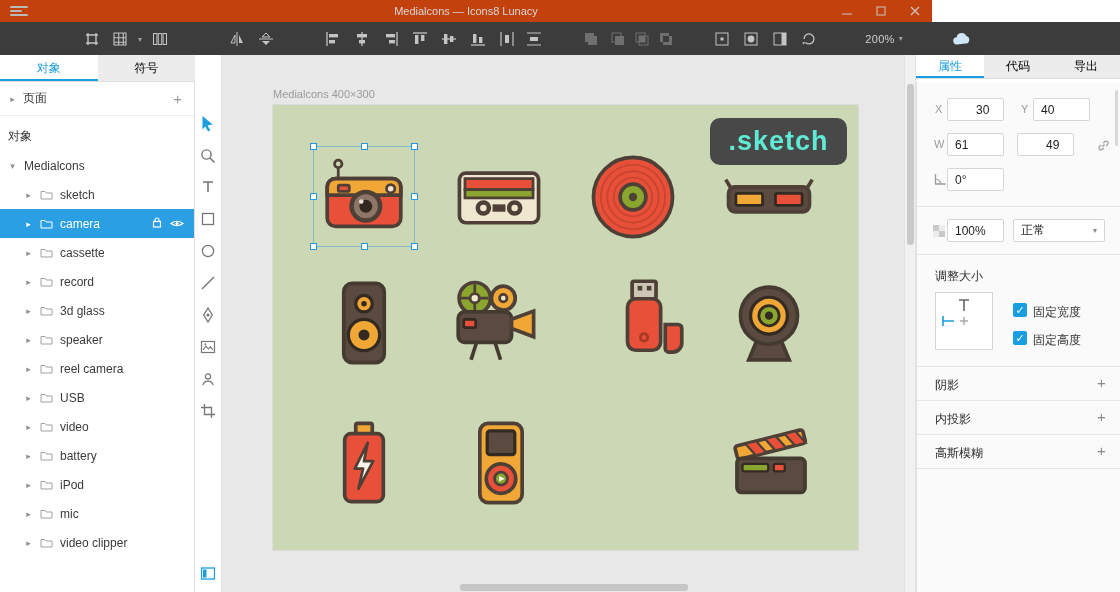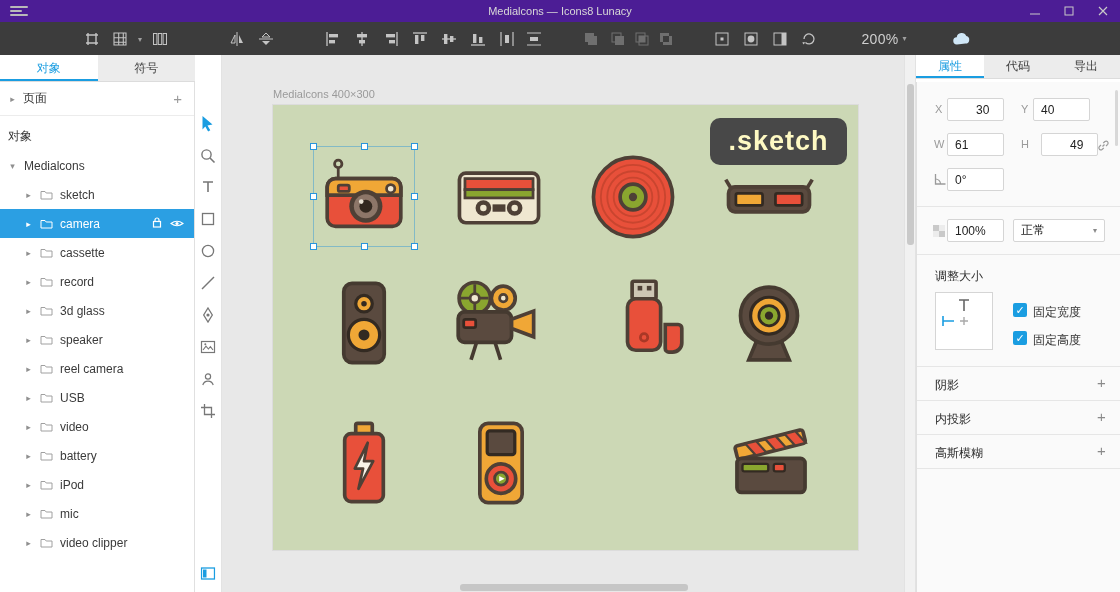--- a/index.html
+++ b/index.html
@@ -1,40 +1,40 @@
 <!DOCTYPE html>
 <html><head>
 <meta charset="utf-8">
 <style>
   *{margin:0;padding:0;box-sizing:border-box}
   html,body{width:1120px;height:592px;overflow:hidden;background:#fff;
     font-family:"Liberation Sans","DejaVu Sans",sans-serif}
   .app{position:relative;width:1120px;height:592px}
 
   
-  .titlebar{position:absolute;left:0;top:0;width:1120px;height:22px;background:#4c1d95}
+  .titlebar{position:absolute;left:0;top:0;width:932px;height:22px;background:#c2410c}
   .tb-title{position:absolute;left:0;right:0;top:0;height:22px;line-height:22px;
     text-align:center;font-size:11px;color:#d8d8d8}
   .menu-btn{position:absolute;left:10px;top:4px;width:18px;height:14px}
   .menu-btn i{display:block;height:2px;background:#b9b9b9;margin:2px 0;border-radius:1px}
   .menu-btn i.s{width:12px}
   .win-controls{position:absolute;right:0;top:0;display:flex;height:22px}
   .win-btn{width:34px;height:22px;display:flex;align-items:center;justify-content:center}
 
   
   .toolbar{position:absolute;left:0;top:22px;width:1120px;height:33px;background:#3c3c3c}
   .tbi{position:absolute;top:50%;transform:translate(-50%,-50%);display:flex;align-items:center}
   .tbi.dim{opacity:.55}
-  .zoom-txt{font-size:14px;color:#cfcfcf;letter-spacing:.3px}
+  .zoom-txt{font-size:11px;color:#cfcfcf;letter-spacing:.3px}
   .chev-s{font-size:8px;color:#9f9f9f;margin-left:4px}
 
   
   .left-tabs{position:absolute;left:0;top:55px;width:195px;height:27px;display:flex;
     background:#ececec;border-bottom:1px solid #dcdcdc}
-  .tab{flex:1;display:flex;align-items:center;justify-content:center;font-size:12px;color:#404040}
+  .tab{flex:1;display:flex;align-items:center;justify-content:center;font-size:12px;color:#000000}
   .tab.active{background:#fff;color:#1a9de1;box-shadow:inset 0 -2px 0 #1a9de1}
   .left-sidebar{position:absolute;left:0;top:82px;width:195px;height:510px;background:#fff;
     border-right:1px solid #e0e0e0;overflow:hidden}
   .pages-row{display:flex;align-items:center;height:34px;padding:0 12px 0 8px;
     border-bottom:1px solid #ececec;font-size:12px;color:#333;gap:6px}
   .pages-row .plus{margin-left:auto;font-size:15px;color:#9a9a9a}
   .obj-header{padding:12px 0 6px 8px;font-size:12px;color:#333}
   .chev{width:9px;font-size:9px;color:#8f8f8f;text-align:center;flex:0 0 auto}
   .trow{display:flex;align-items:center;height:29px;padding-left:24px;gap:7px;
     font-size:12px;color:#3a3a3a;cursor:default}
@@ -49,21 +49,21 @@
     border-right:1px solid #e3e3e3}
   .tsi{position:absolute;left:50%;transform:translate(-50%,-50%)}
 
   
   .canvas{position:absolute;left:222px;top:55px;width:682px;height:537px;background:#e8e8e8}
   .artboard-label{position:absolute;left:51px;top:33px;font-size:11px;color:#9a9a9a}
   .artboard{position:absolute;left:51px;top:50px;width:585px;height:445px;background:#ccd8b5;
     box-shadow:0 0 0 1px rgba(0,0,0,.05)}
   .art{position:absolute;width:92px;height:92px}
   .badge{position:absolute;left:437px;top:13px;width:137px;height:47px;background:#484848;
-    border-radius:10px;color:#fef9c3;font-weight:bold;font-size:27px;display:flex;
+    border-radius:10px;color:#5eead4;font-weight:bold;font-size:27px;display:flex;
     align-items:center;justify-content:center;letter-spacing:1px}
   .sel{position:absolute;left:40px;top:41px;width:102px;height:101px;
     border:1px solid rgba(42,150,220,.45)}
   .hd{position:absolute;width:7px;height:7px;background:#fff;border:1px solid #2a96dc}
   .hd.tl{left:-4px;top:-4px}.hd.tm{left:50%;margin-left:-3.5px;top:-4px}.hd.tr{right:-4px;top:-4px}
   .hd.ml{left:-4px;top:50%;margin-top:-3.5px}.hd.mr{right:-4px;top:50%;margin-top:-3.5px}
   .hd.bl{left:-4px;bottom:-4px}.hd.bm{left:50%;margin-left:-3.5px;bottom:-4px}.hd.br{right:-4px;bottom:-4px}
   .h-thumb{position:absolute;left:238px;top:529px;width:228px;height:7px;background:#c6c6c6;border-radius:3px}
 
   
@@ -632,21 +632,21 @@
 
   <div class="right-panel">
     <span class="rp-label" style="left:18px;top:21px">X</span>
     <input class="fld" style="left: 30px; top: 16px; padding-left: 28px;" value="30">
     <span class="rp-label" style="left:104px;top:21px">Y</span>
     <input class="fld" style="left: 116px; top: 16px;" value="40">
 
     <span class="rp-label" style="left:17px;top:56px">W</span>
     <input class="fld" style="left: 30px; top: 51px;" value="61">
     <span class="rp-label" style="left:104px;top:56px">H</span>
-    <input class="fld" style="left: 124px; top: 51px; padding-left: 28px;" value="49">
+    <input class="fld" style="left: 100px; top: 51px; padding-left: 28px;" value="49">
     <span style="position:absolute;left:180px;top:56px">
       <svg width="13" height="13">
           <path d="M5.5 7.5l2-2M4 6l-1.7 1.7a2 2 0 0 0 2.8 2.8L6.8 8.8M9 7l1.7-1.7a2 2 0 0 0-2.8-2.8L6.2 4.2" fill="none" stroke="#9a9a9a" stroke-width="1.2"></path>
         </svg></span>
 
     <span style="position:absolute;left:16px;top:90px">
       <svg width="13" height="13">
           <path d="M2.5 1v10h10" fill="none" stroke="#9a9a9a" stroke-width="1.3"></path>
           <path d="M2.5 6a5 5 0 0 1 5 5" fill="none" stroke="#9a9a9a" stroke-width="1.1"></path>
         </svg></span>

